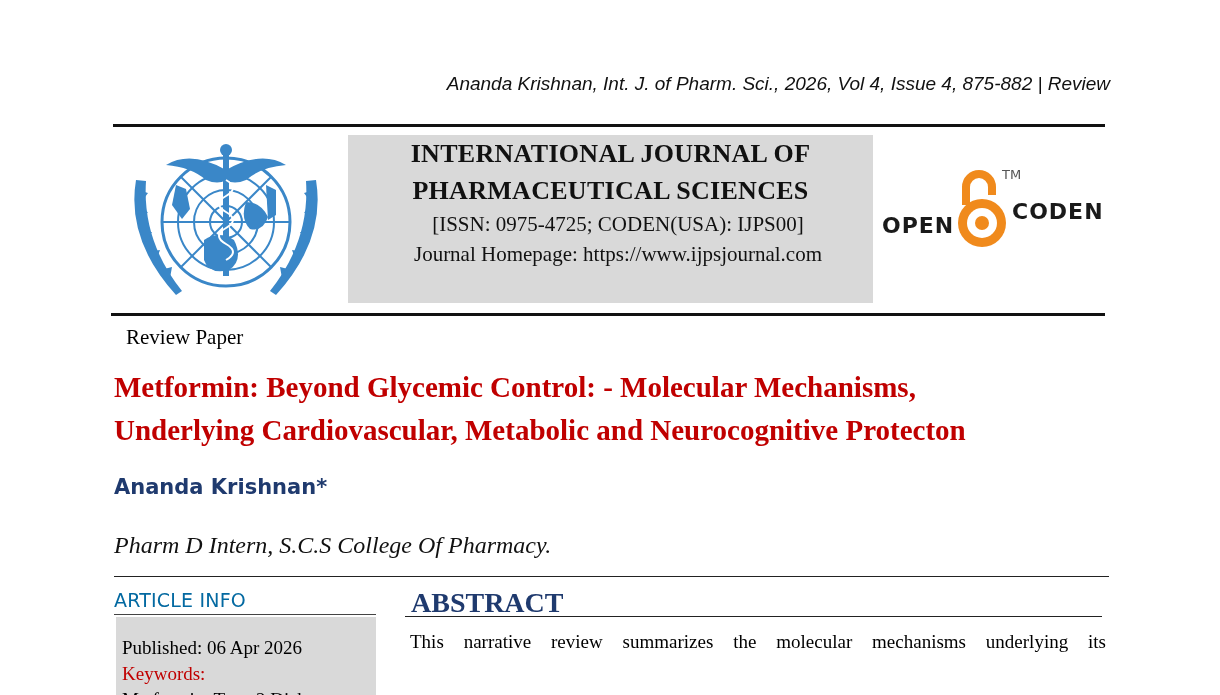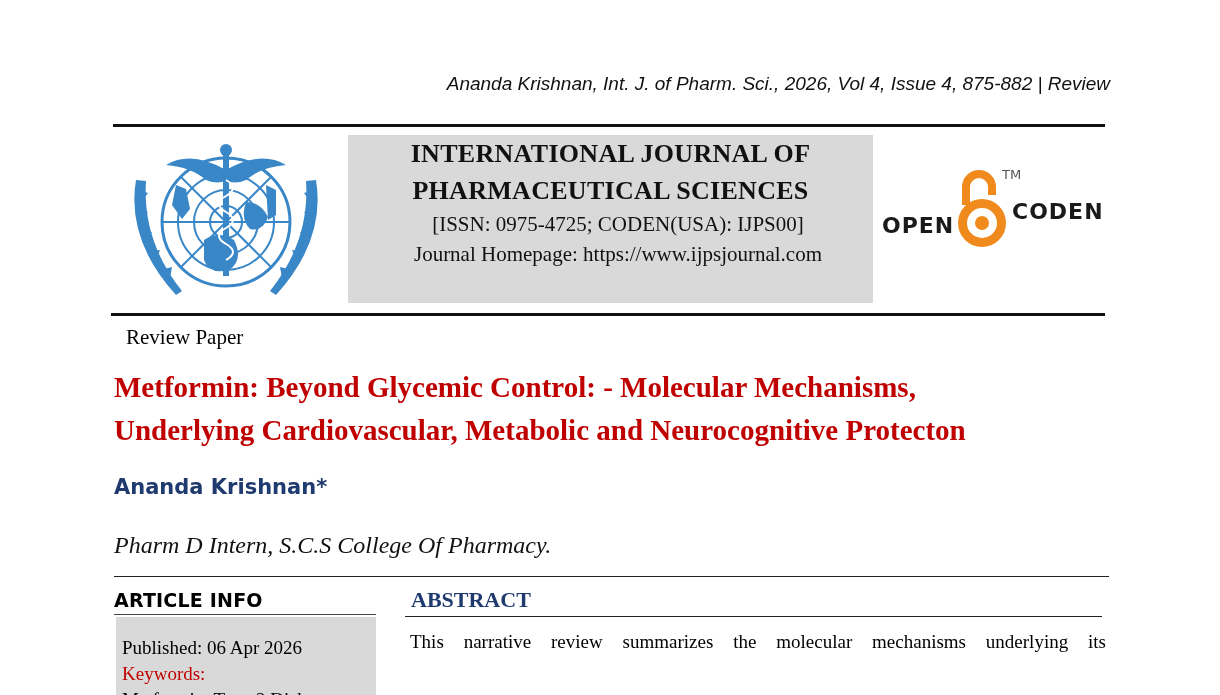--- a/index.html
+++ b/index.html
@@ -11,24 +11,24 @@
   .masthead-title { margin-top:0; font-weight:bold; font-size:26px; line-height:37px; color:#111; letter-spacing:0.3px; }
   .masthead-line { font-size:21px; line-height:30px; color:#111;padding-left:15px; }
   .logo { left:126px; top:140px; width:200px; height:166px; }
   .oa { left:880px; top:165px; width:230px; height:90px; }
   .oa-text { position:absolute; top:34px; font-family:"DejaVu Sans", sans-serif; font-weight:bold; font-size:22px; color:#1a1a1a; letter-spacing:1px; }
   .review-type { left:114px; top:325px; font-weight:normal; font-size:21px;margin-left:12px; }
   .title { left:114px; top:366px; width:1000px; font-weight:bold; font-size:29px; line-height:43px; color:#c00000; }
   .author { left:114px; top:475px; font-family:"DejaVu Sans", sans-serif; font-weight:bold; font-size:21px; color:#1f3a6e; }
   .affil { left:114px; top:532px; font-style:italic; font-size:24px; color:#111; }
   .rule-thin { height:1px; background:#333; }
-  .ai-heading { left:114px; top:589px; font-family:"DejaVu Sans", sans-serif; font-size:19px; font-weight:bold; color:#000000; letter-spacing:0.2px; }
+  .ai-heading { left:114px; top:589px; font-family:"DejaVu Sans", sans-serif; font-size:19px; font-weight:normal; color:#0369a1; letter-spacing:0.2px; }
   .ai-box { left:116px; top:617px; width:260px; height:80px; background:#d9d9d9; }
   .ai-line { font-size:19px; line-height:26px; padding-left:6px; }
-  .abstract-heading { left:411px; top:587px; font-weight:bold; font-size:22px; color:#1f3a6e;text-align:right; }
+  .abstract-heading { left:411px; top:587px; font-weight:bold; font-size:28px; color:#1f3a6e;text-align:right; }
   .abstract-text { left:410px; top:628px; width:696px; font-size:19px; line-height:27px; text-align:justify; text-align-last:justify; }
 </style>
 </head>
 <body>
 
 <div class="abs running-header">Ananda Krishnan, Int. J. of Pharm. Sci., 2026, Vol 4, Issue 4, 875-882 | Review</div>
 
 <div class="abs rule-thick" style="left:113px; top:124px; width:992px;"></div>
 
 <div class="abs logo">

